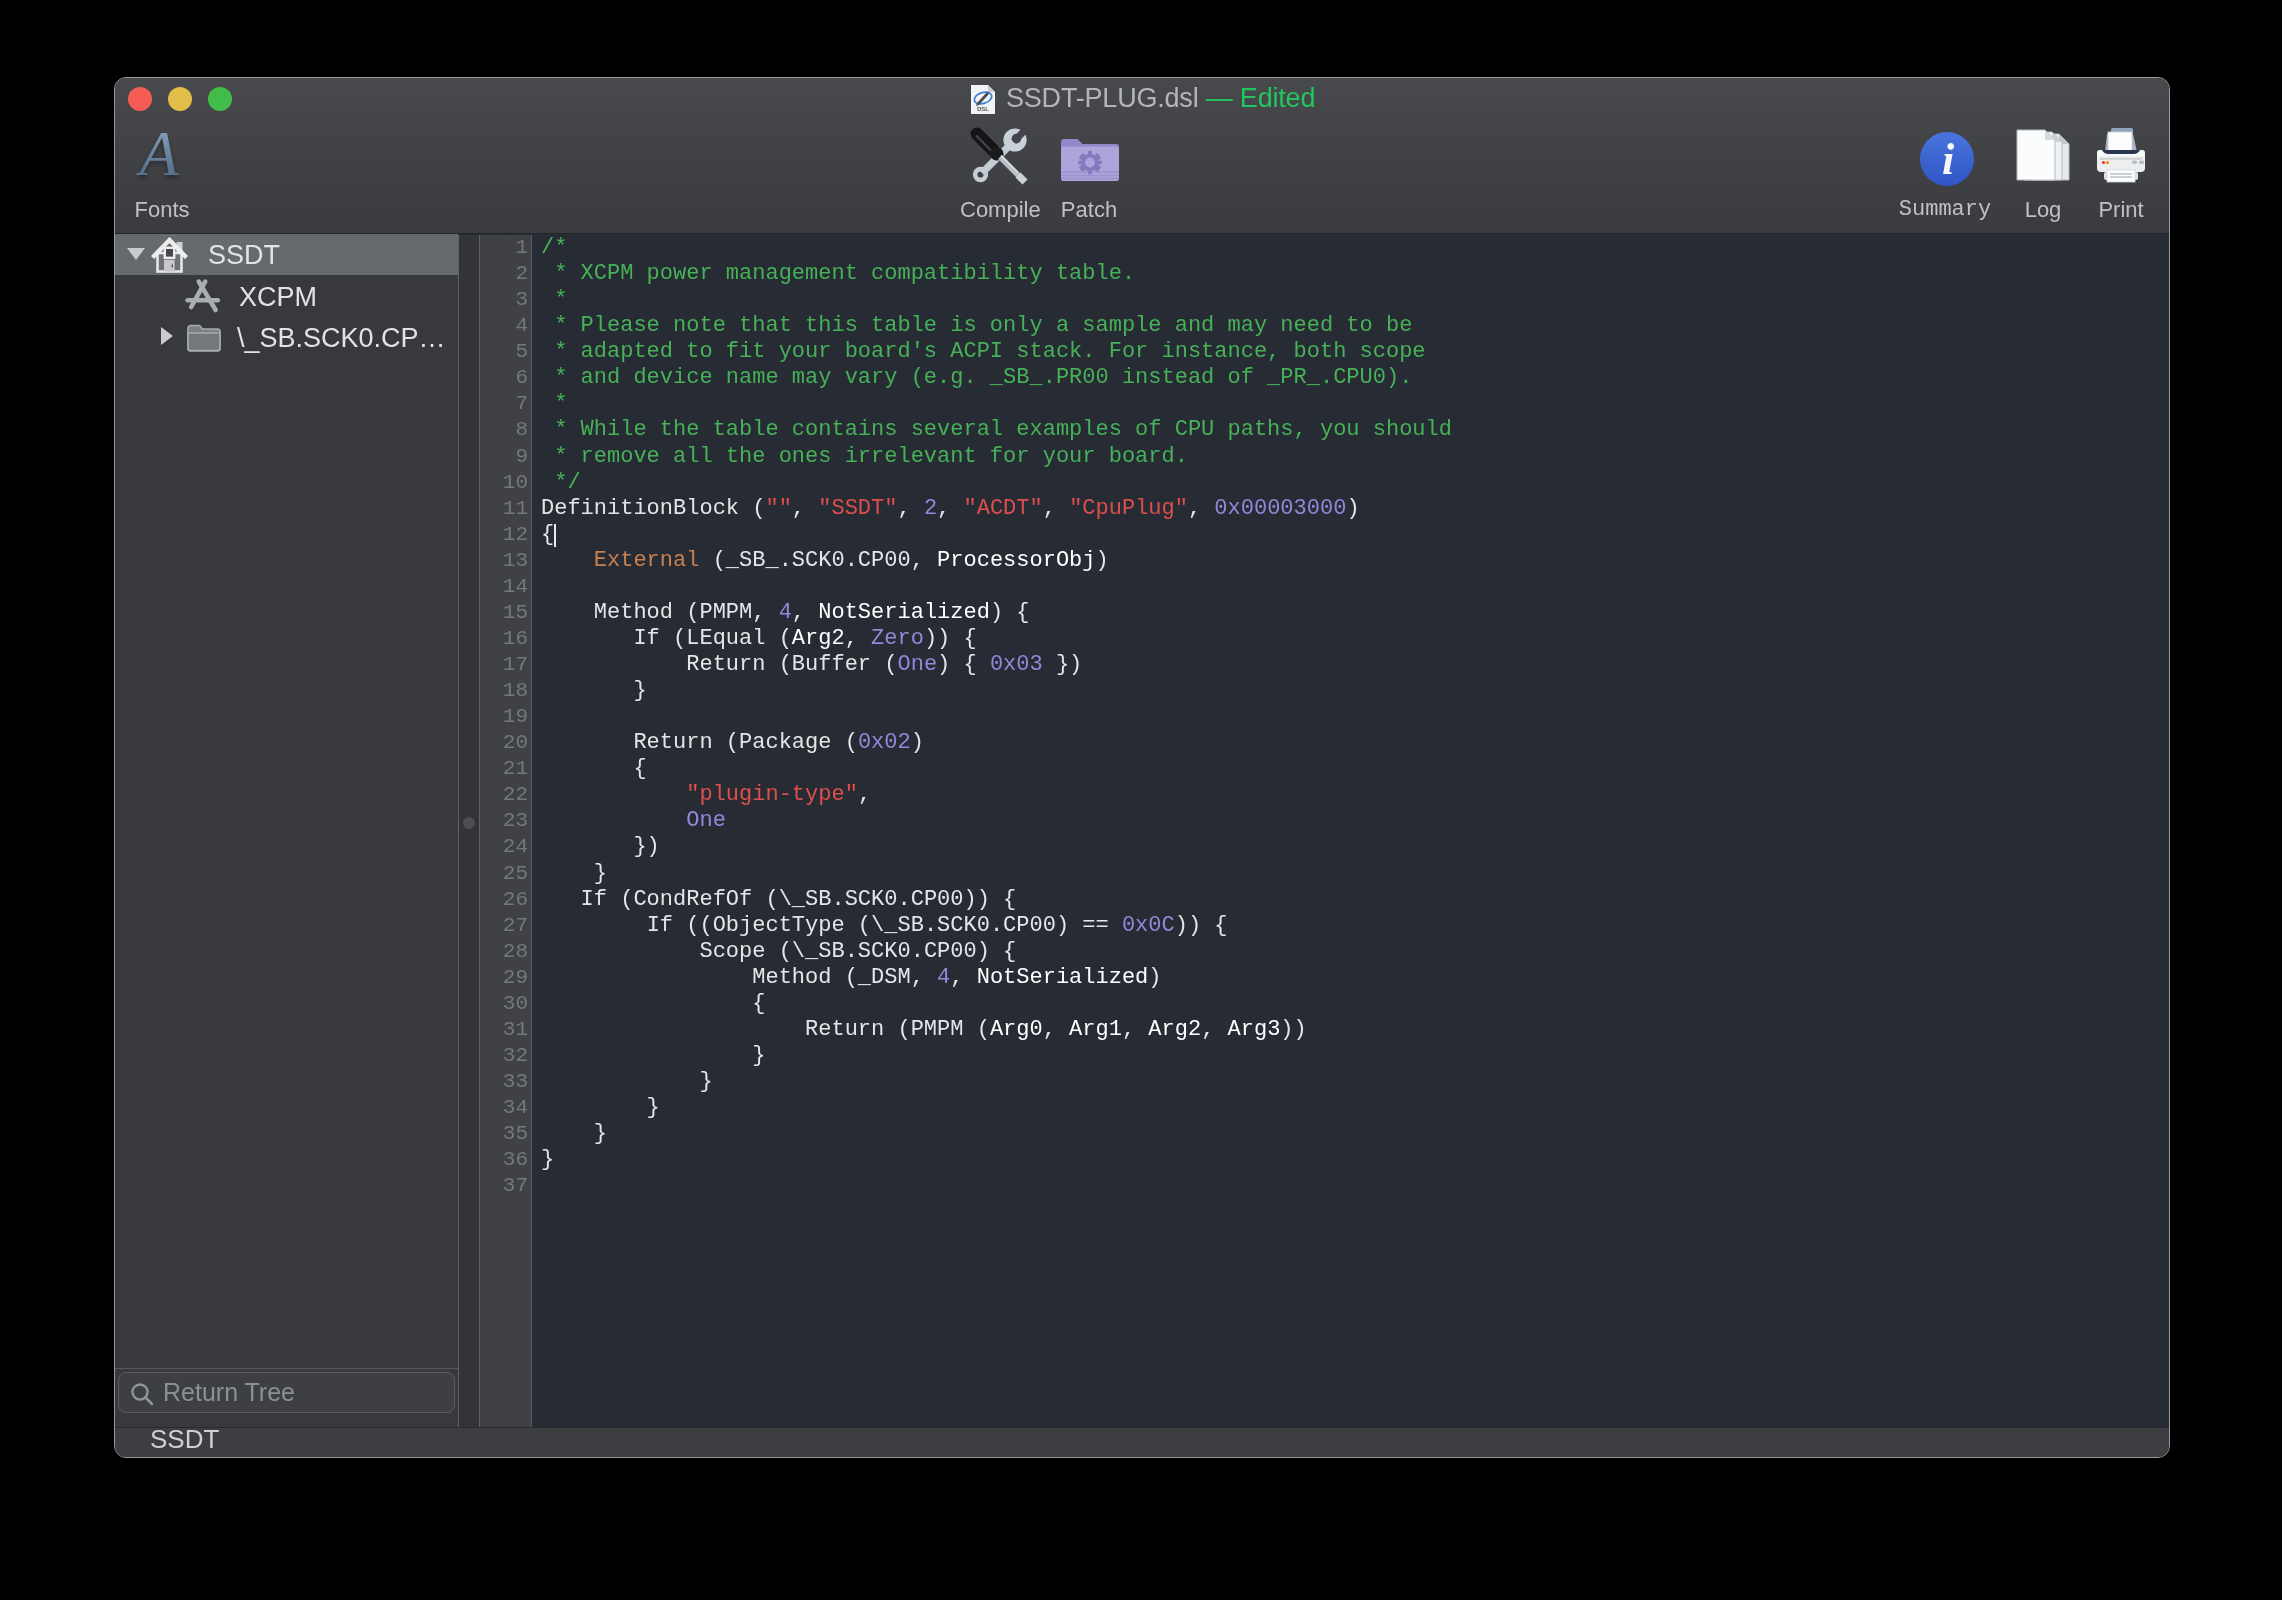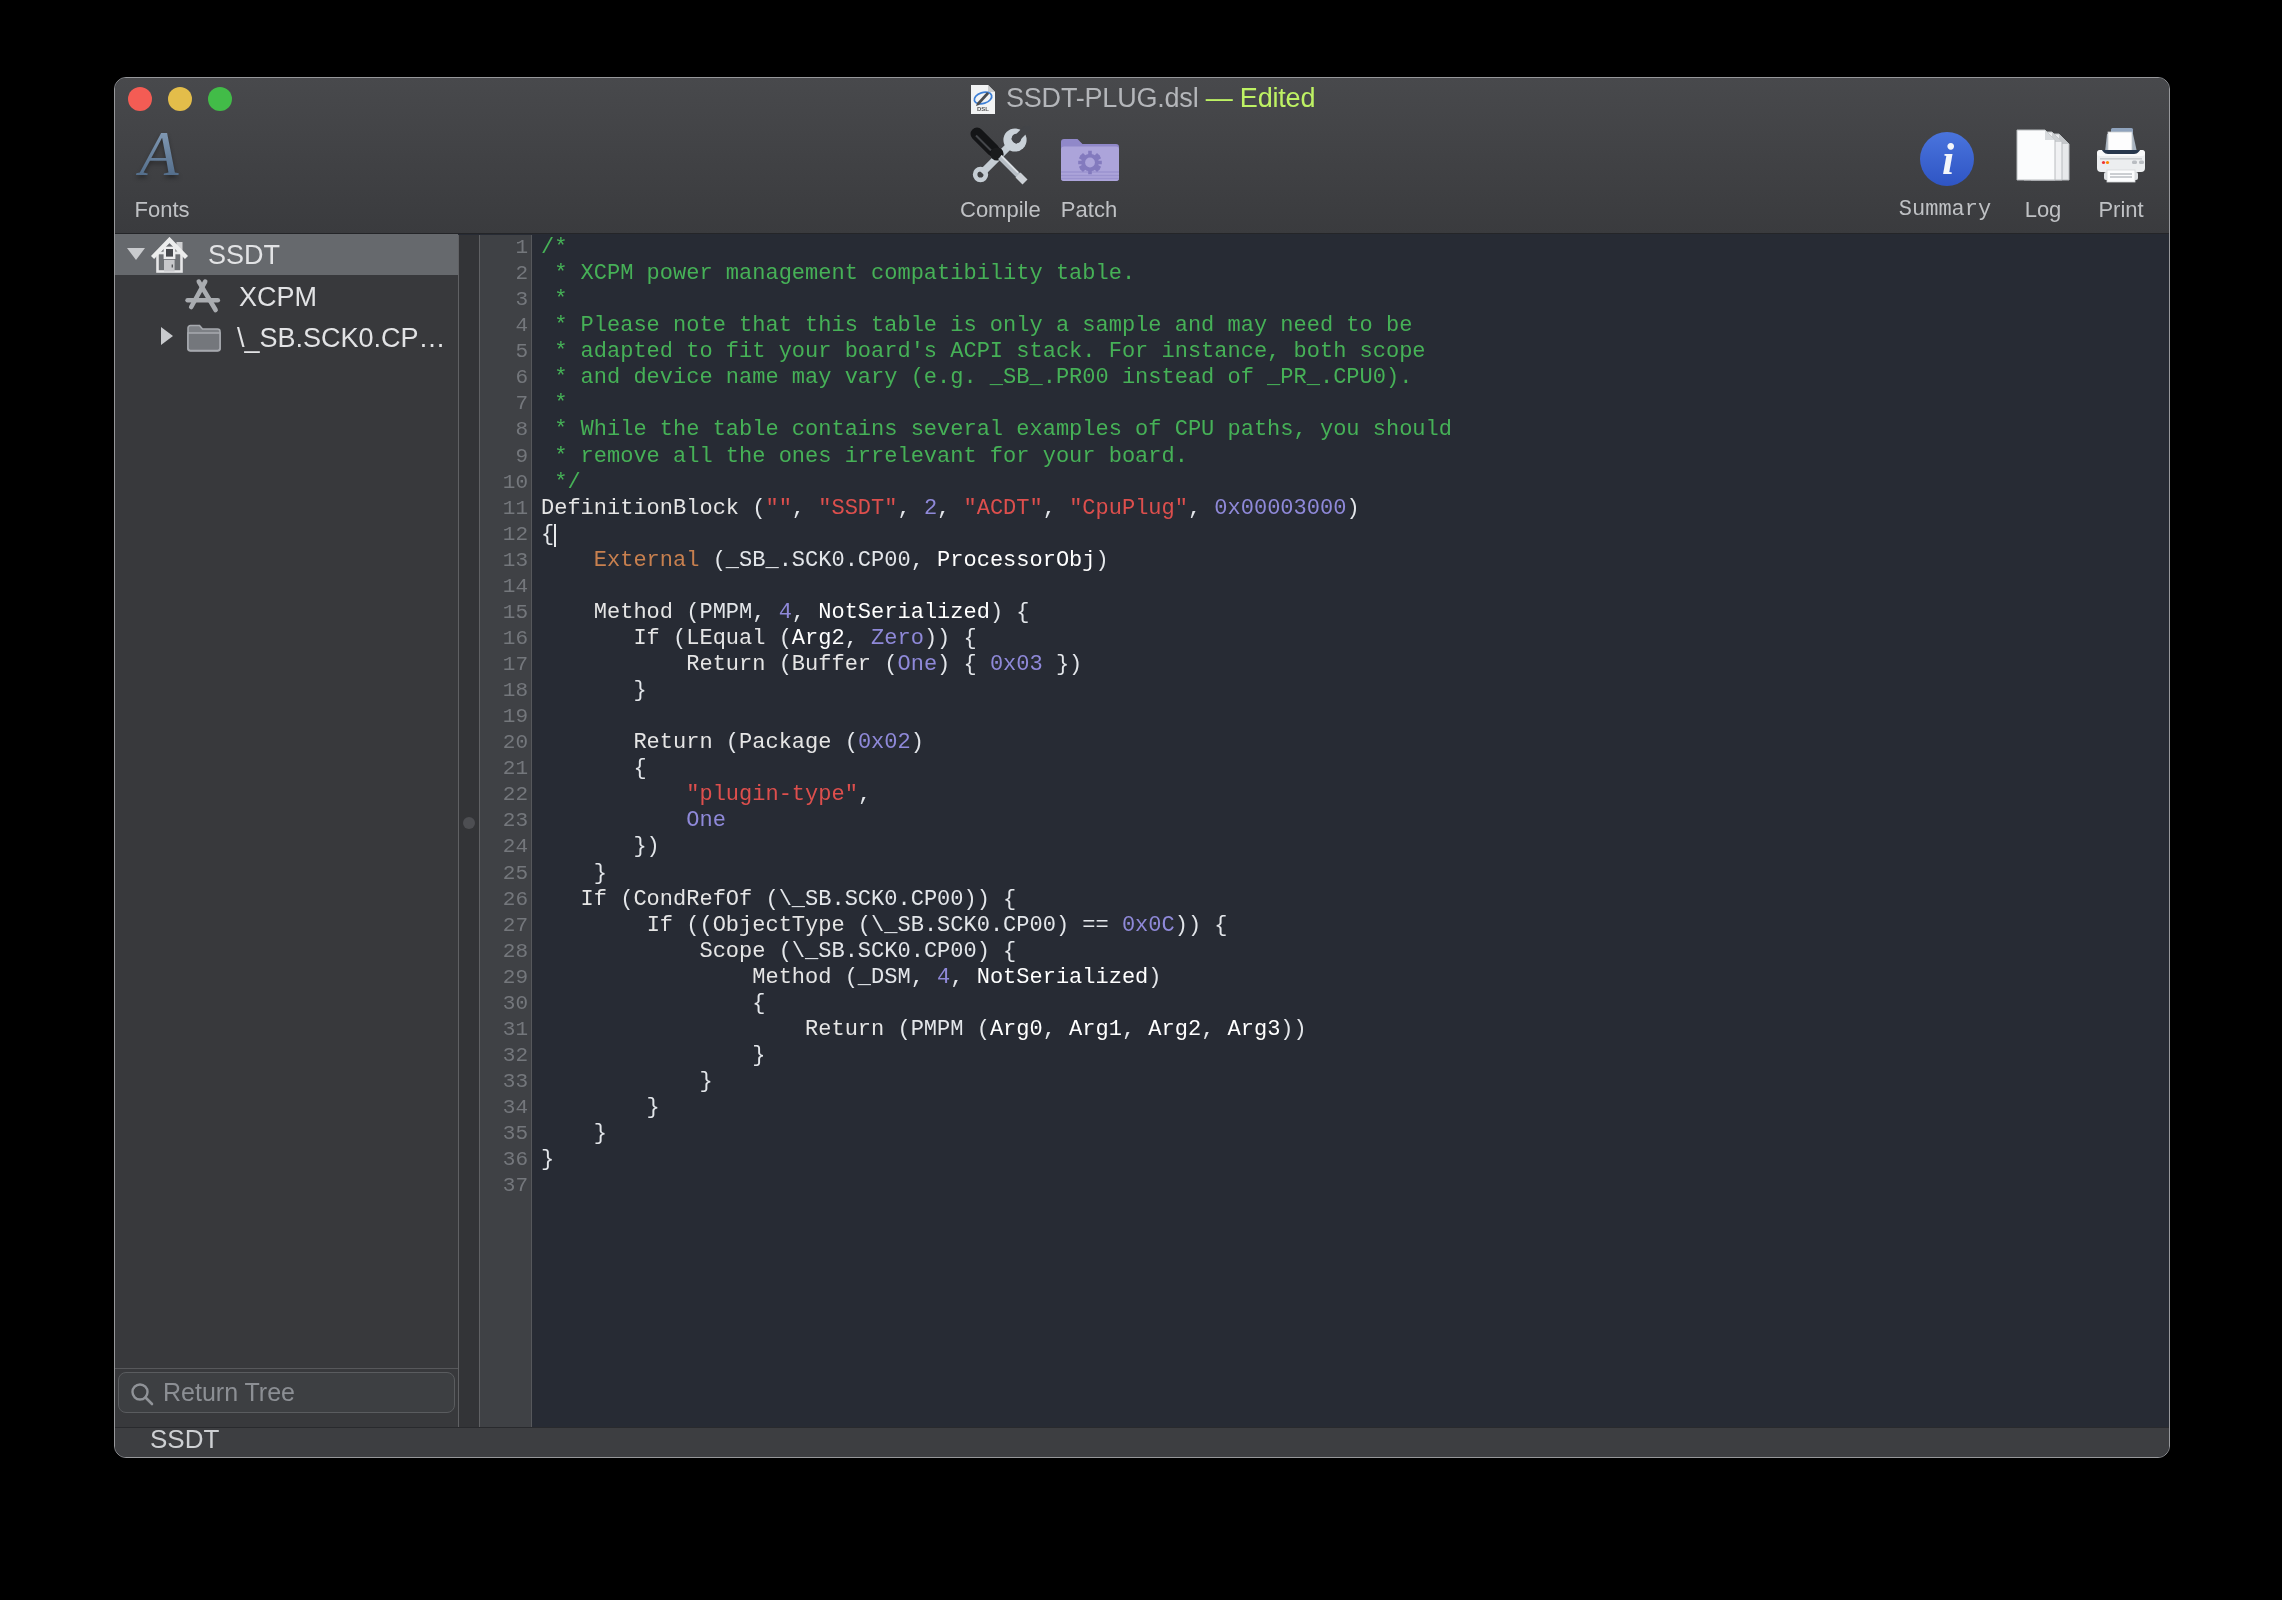--- a/index.html
+++ b/index.html
@@ -5,21 +5,21 @@
   html,body{margin:0;padding:0;background:#000;width:2282px;height:1600px;overflow:hidden;}
   *{box-sizing:border-box;}
   #win{position:absolute;left:114px;top:77px;width:2056px;height:1381px;
        border-radius:12px;background:#272b34;border:1px solid #97989b;overflow:hidden;
        font-family:"Liberation Sans",sans-serif;}
   .abs{position:absolute;}
   
   #toolbar{left:0;top:0;width:100%;height:156px;background:linear-gradient(#48494c,#3a3b3e);border-bottom:1px solid #242528;}
   .tl{width:24px;height:24px;border-radius:50%;top:9px;}
   #title{top:5px;left:891px;font-size:27px;letter-spacing:-0.2px;color:#b4b6ba;white-space:pre;}
-  #title .dim{color:#bef264;}
+  #title .dim{color:#22c55e;}
   .tblabel{font-size:22px;color:#bfc1c4;top:119px;text-align:center;}
   
   #sidebar{left:0;top:157px;width:343px;height:1192px;background:#38393c;}
   #selrow{left:0;top:156px;width:343px;height:41px;background:#66696d;}
   .treetext{color:#e2e3e5;font-size:27px;}
   
   #divstrip{left:343px;top:157px;width:22px;height:1192px;background:#333437;border-left:1px solid #606164;border-right:1px solid #606164;}
   #divdot{left:348px;top:739px;width:12px;height:12px;border-radius:50%;background:#4d4e52;}
   
   #gutter{left:365px;top:157px;width:52px;height:1192px;background:#3f4145;border-right:1px solid #56585c;}

